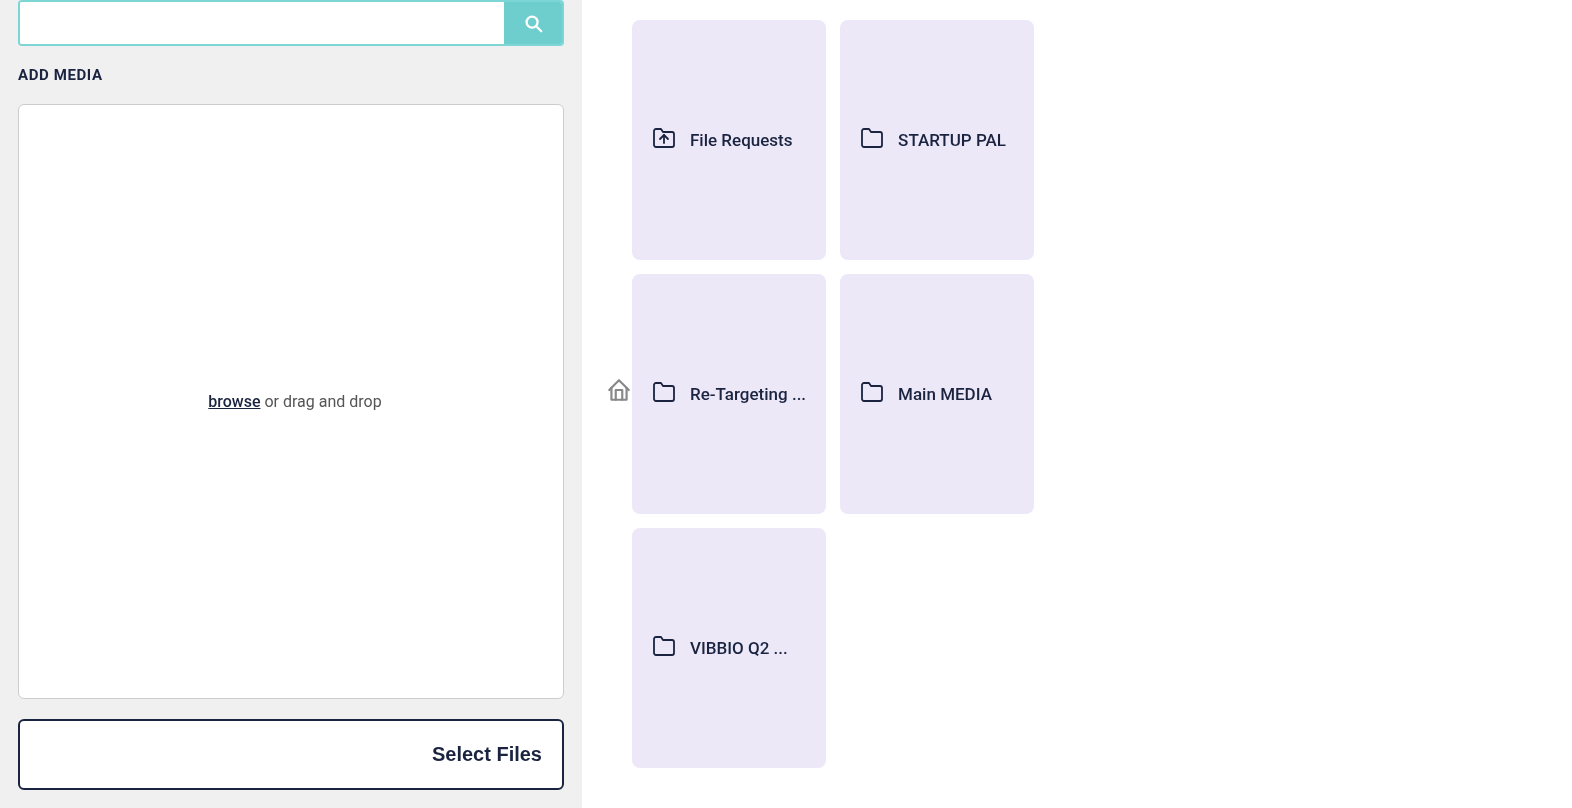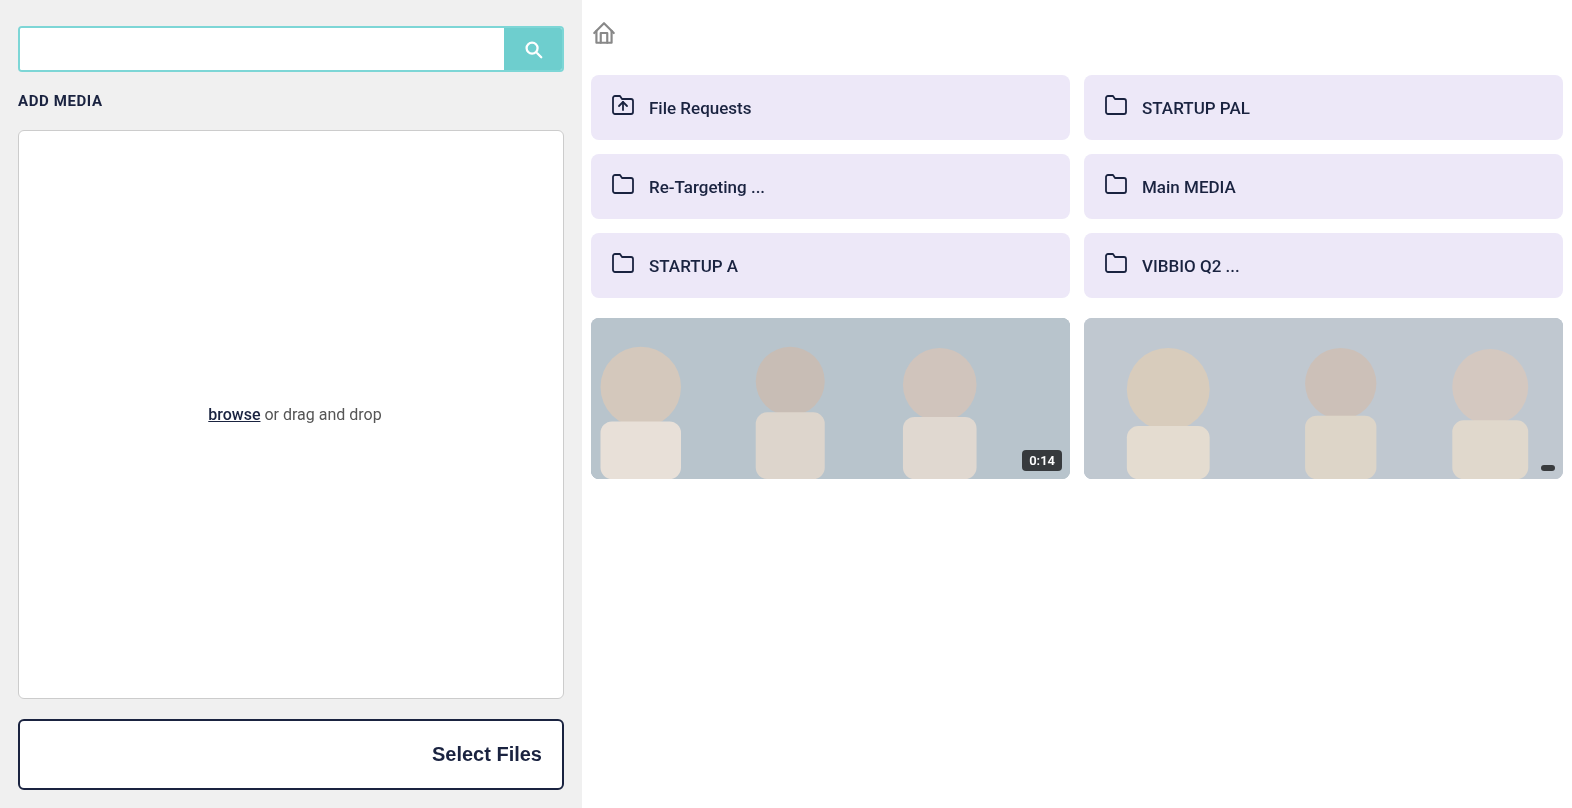--- a/index.html
+++ b/index.html
@@ -9,21 +9,21 @@
       display: flex;
       height: 808px;
       overflow: hidden;
     }
 
     
     .left-panel {
       width: 582px;
       min-width: 582px;
       background: #f0f0f0;
-      padding: 26px 18px 18px 18px;
+      padding: 0 18px 18px 18px;
       display: flex;
       flex-direction: column;
       gap: 20px;
     }
 
     .search-bar {
       display: flex;
       align-items: stretch;
       border: 2px solid #7dd6d6;
       border-radius: 4px;
@@ -98,24 +98,23 @@
       color: #1a2340;
       cursor: pointer;
       text-align: right;
       width: 100%;
     }
 
     
     .right-panel {
       flex: 1;
       background: #fff;
-      padding: 20px 9px;
+      padding: 20px 24px;
       overflow-y: auto;
       display: flex;
-      flex-direction: column;
       gap: 0;
     }
 
     .breadcrumb-bar {
       display: flex;
       align-items: center;
       margin-bottom: 24px;
     }
 
     .home-icon {
@@ -271,28 +270,20 @@
     <div class="folder-item">
       <span class="folder-icon">
         <svg width="24" height="24" viewBox="0 0 24 24" fill="none" stroke="#1a2340" stroke-width="1.8" stroke-linecap="round" stroke-linejoin="round">
           <path d="M22 19a2 2 0 0 1-2 2H4a2 2 0 0 1-2-2V5a2 2 0 0 1 2-2h5l2 3h9a2 2 0 0 1 2 2z"></path>
         </svg>
       </span>
       <span>Main MEDIA</span>
     </div>
 
 
-    <div class="folder-item">
-      <span class="folder-icon">
-        <svg width="24" height="24" viewBox="0 0 24 24" fill="none" stroke="#1a2340" stroke-width="1.8" stroke-linecap="round" stroke-linejoin="round">
-          <path d="M22 19a2 2 0 0 1-2 2H4a2 2 0 0 1-2-2V5a2 2 0 0 1 2-2h5l2 3h9a2 2 0 0 1 2 2z"></path>
-        </svg>
-      </span>
-      <span>STARTUP A</span>
-    </div>
 
     <div class="folder-item">
       <span class="folder-icon">
         <svg width="24" height="24" viewBox="0 0 24 24" fill="none" stroke="#1a2340" stroke-width="1.8" stroke-linecap="round" stroke-linejoin="round">
           <path d="M22 19a2 2 0 0 1-2 2H4a2 2 0 0 1-2-2V5a2 2 0 0 1 2-2h5l2 3h9a2 2 0 0 1 2 2z"></path>
         </svg>
       </span>
       <span>VIBBIO Q2 ...</span>
     </div>
 

